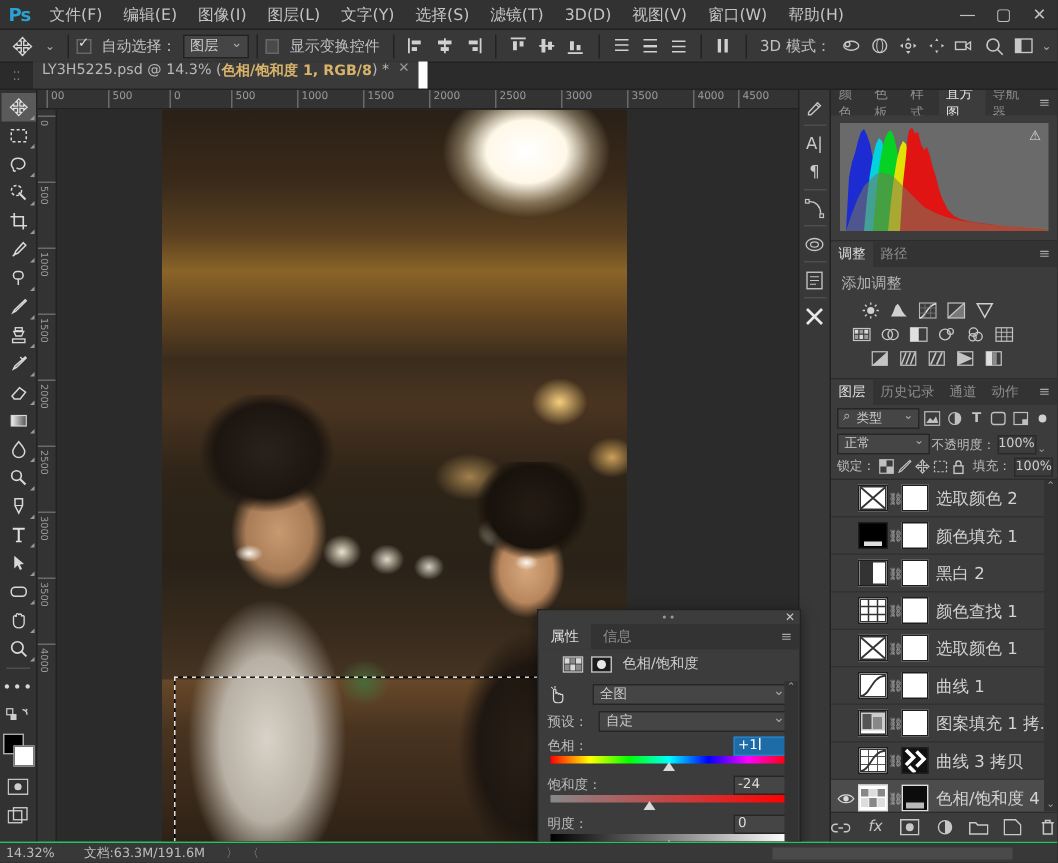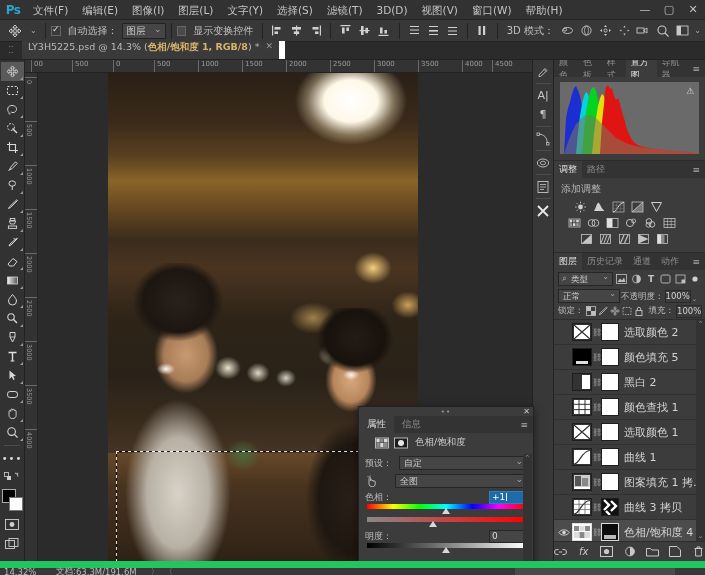--- a/index.html
+++ b/index.html
@@ -229,21 +229,21 @@
             overflow:hidden; text-overflow:ellipsis; }
   .list-scroll { position:absolute; right:0; top:0; bottom:0; width:9px; background:#333; }
   .ls-up,.ls-dn { position:absolute; left:0; width:9px; height:9px; color:#999; font-size:7px;
                   text-align:center; line-height:9px; }
   .ls-up{top:0;} .ls-dn{bottom:0;}
   .layers-foot { height:20px; background:#3c3c3c; display:flex; align-items:center;
                  justify-content:center; gap:9px; border-top:1px solid #2c2c2c; }
   .lf-btn { width:14px; height:14px; display:flex; align-items:center; justify-content:center; }
 
   
-  .statusbar { height:14px; background:#383838; border-top:7px solid #22c55e;
+  .statusbar { height:14px; background:#383838; border-top:1px solid #22c55e;
                display:flex; align-items:center; font-size:8.5px; color:#bdbdbd;
                flex:0 0 14px; padding-left:4px; gap:0; }
   .sb-zoom { width:52px; }
   .sb-arrow { margin-left:14px; color:#9a9a9a; font-size:8px; }
   .sb-right { margin-left:auto; width:160px; height:8px; background:#4a4a4a; margin-right:30px; }
 
   svg { pointer-events:none; }
 </style>
 </head>
 <body>
@@ -921,21 +921,21 @@
           <div class="layer">
             <div class="eye"></div>
             <div class="l-thumb" style="background:#000;">
                 <svg width="18" height="16" viewBox="0 0 18 16">
                   <rect width="18" height="16" fill="#000"></rect>
                   <rect x="3" y="12" width="12" height="3" fill="#ddd"></rect>
                 </svg>
               </div>
             <div class="l-link">⛓</div>
             <div class="l-mask"></div>
-            <div class="l-name">颜色填充 5</div>
+            <div class="l-name">颜色填充 1</div>
           </div>
 
           <div class="layer">
             <div class="eye"></div>
             <div class="l-thumb">
                 <svg width="18" height="16" viewBox="0 0 18 16">
                   <rect width="18" height="16" fill="#fff"></rect>
                   <rect x="0" y="0" width="9" height="16" fill="#333"></rect>
                   <rect x="0.5" y="0.5" width="17" height="15" fill="none" stroke="#333" stroke-width="1"></rect>
                 </svg>
@@ -1118,44 +1118,48 @@
         <div class="ph-ico">
             <svg width="14" height="12" viewBox="0 0 14 12">
               <rect x="0.5" y="1" width="13" height="10" fill="#1c1c1c" stroke="#c8c8c8" stroke-width="0.9"></rect>
               <circle cx="7" cy="6" r="3" fill="#e8e8e8"></circle>
             </svg>
           </div>
         <div class="ph-title">色相/饱和度</div>
       </div>
       <div class="props-body">
         <div class="prow">
-          <span class="prow-label">预设：</span>
-          <div class="psel">自定</div>
-        </div>
-        <div class="prow">
           <div class="pfinger">
               <svg width="12" height="12" viewBox="0 0 12 12">
                 <path d="M3 7 V3.2 a0.8 0.8 0 0 1 1.6 0 V5.6 a0.8 0.8 0 0 1 1.6 0 V6 a0.8 0.8 0 0 1 1.5 0 V6.4 a0.8 0.8 0 0 1 1.5 0 V9 c0 1.6-1 2.6-2.6 2.6 H6 c-1.6 0-3-1-3-2.6 Z" fill="none" stroke="#d8d8d8" stroke-width="0.8"></path>
                 <path d="M1.5 1 L2.6 2.1 M4 0.4 V1.8" stroke="#d8d8d8" stroke-width="0.7"></path>
               </svg>
             </div>
           <div class="psel" style="margin-left:16px;">全图</div>
         </div>
+        <div class="prow">
+          <span class="prow-label">预设：</span>
+          <div class="psel">自定</div>
+        </div>
 
         <div class="slider-row">
           <div style="display:flex;align-items:center;justify-content:space-between;">
             <span class="prow-label" style="width:auto;">色相：</span>
             <div class="val-box sel"><span>+1</span><span class="cursor"></span></div>
           </div>
           <div class="track hue">
             <div class="thumb" style="left:calc(50% - 4px);"></div>
           </div>
         </div>
 
         <div class="slider-row" style="margin-top:8px;">
+          <div style="display:flex;align-items:center;justify-content:space-between;">
+            <span class="prow-label" style="width:auto;">饱和度：</span>
+            <div class="val-box">-24</div>
+          </div>
           <div class="track sat">
             <div class="thumb" style="left:calc(42% - 4px);"></div>
           </div>
         </div>
 
         <div class="slider-row" style="margin-top:8px;">
           <div style="display:flex;align-items:center;justify-content:space-between;">
             <span class="prow-label" style="width:auto;">明度：</span>
             <div class="val-box">0</div>
           </div>

